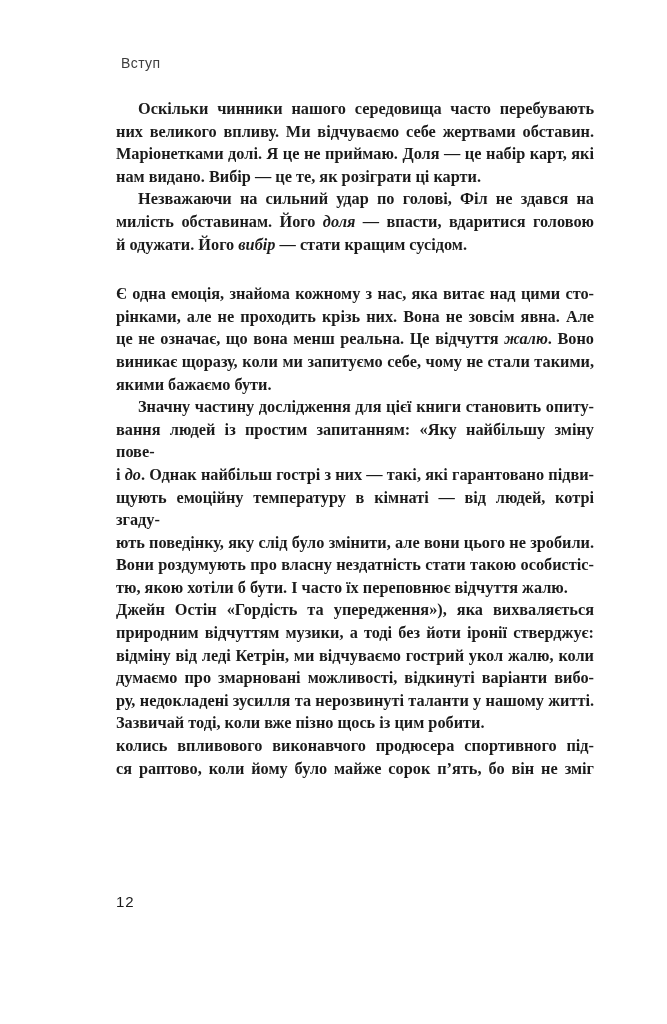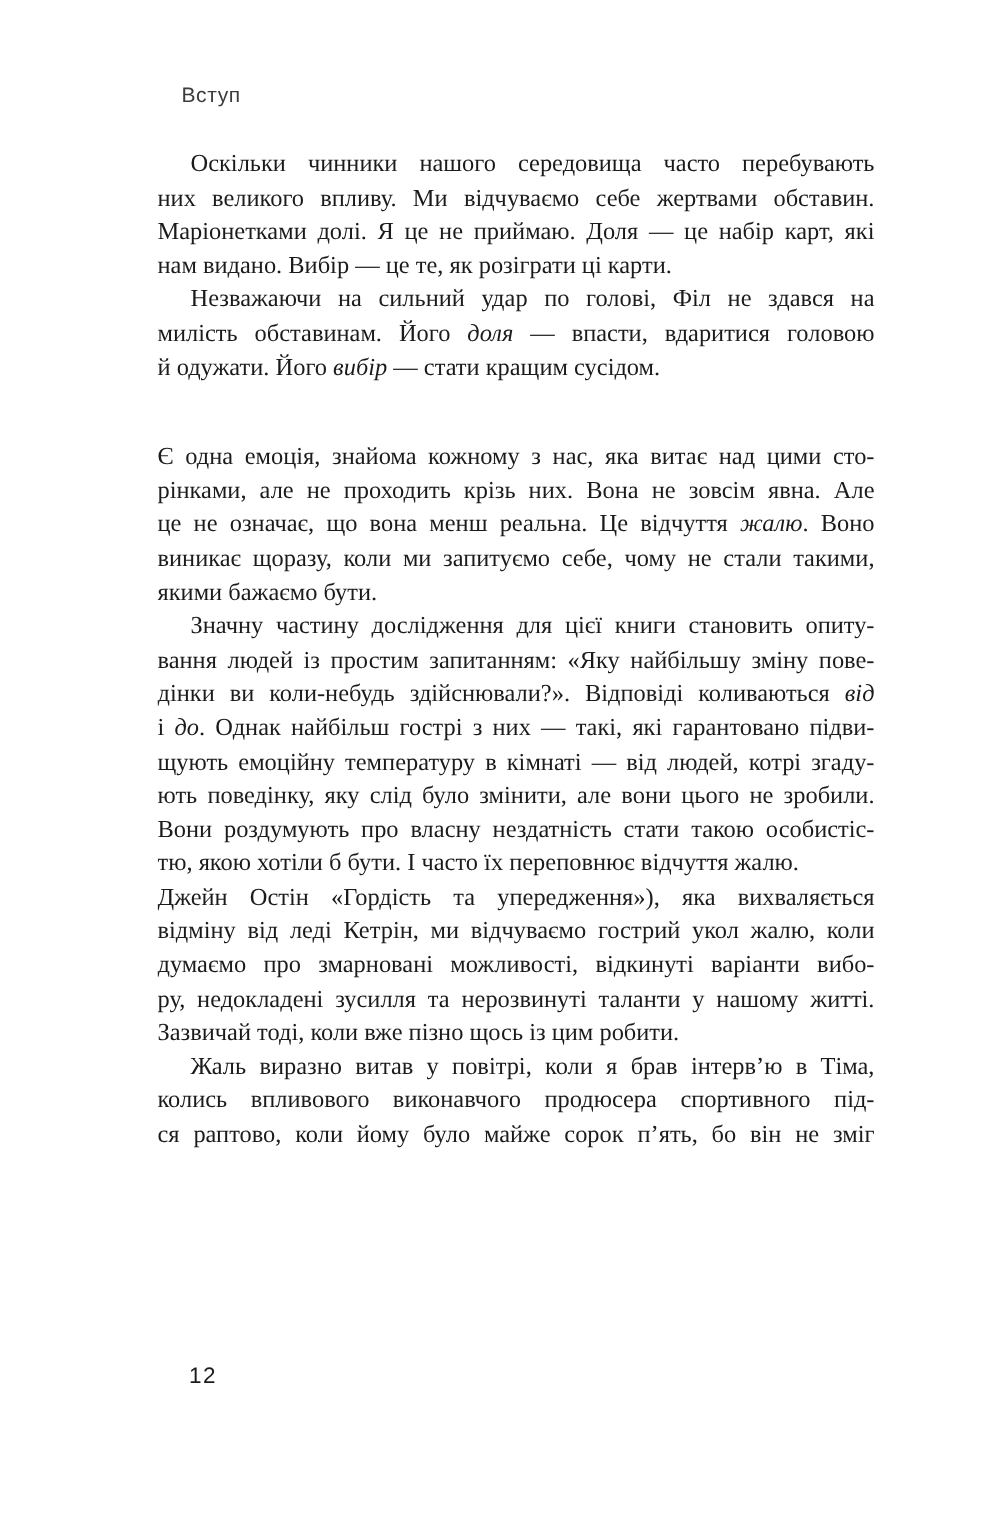--- a/index.html
+++ b/index.html
@@ -18,59 +18,59 @@
     position: absolute;
     left: 121px;
     top: 55px;
     font-family: "Liberation Sans", "DejaVu Sans", sans-serif;
     font-size: 14px;
     letter-spacing: 0.4px;
     color: var(--head-color, #3d3d3d);
   }
   .text-block {
     position: absolute;
-    left: 105px;
+    left: 116px;
     top: 98px;
     width: 478px;
     font-family: "Liberation Serif", "DejaVu Serif", serif;
     font-size: 16.3px;
     line-height: 22.6px;
     color: var(--text-color, #1b1b1b);
     text-align: justify;
+    font-weight: bold;
   }
   .para {
     margin: 0;
     padding: 0;
   }
   .para.break-before {
-    margin-top: 37px;
+    margin-top: 27px;
   }
   .line {
     text-align: justify;
     text-align-last: justify;
     overflow: hidden;
   }
   .line.final {
     text-align-last: left;
   }
   .line.indent {
     text-indent: 22px;
   }
   .line i {
     font-style: italic;
   }
   .folio {
     position: absolute;
-    left: 126px;
+    left: 116px;
     top: 893px;
     font-family: "Liberation Sans", "DejaVu Sans", sans-serif;
     font-size: 15px;
     letter-spacing: 1px;
     color: var(--folio-color, #1b1b1b);
-    margin-top: 16px;
   }
 </style>
 </head>
 <body>
 
 <div class="page" style="--bg-color: #ffffff; --text-color: #1b1b1b; --head-color: #3d3d3d; --folio-color: #1b1b1b;">
   <div class="running-head">Вступ</div>
 
   <div class="text-block">
       <div class="para">
@@ -87,35 +87,34 @@
       <div class="para break-before">
         <div class="line">Є одна емоція, знайома кожному з нас, яка витає над цими сто-</div>
         <div class="line">рінками, але не проходить крізь них. Вона не зовсім явна. Але</div>
         <div class="line">це не означає, що вона менш реальна. Це відчуття <i>жалю</i>. Воно</div>
         <div class="line">виникає щоразу, коли ми запитуємо себе, чому не стали такими,</div>
         <div class="line final">якими бажаємо бути.</div>
       </div>
       <div class="para">
         <div class="line indent">Значну частину дослідження для цієї книги становить опиту-</div>
         <div class="line">вання людей із простим запитанням: «Яку найбільшу зміну пове-</div>
-        <div class="line">дінки ви коли-небудь здійснювали?». Відповіді коливаються <i>від</i></div>
         <div class="line">і <i>до</i>. Однак найбільш гострі з них — такі, які гарантовано підви-</div>
         <div class="line">щують емоційну температуру в кімнаті — від людей, котрі згаду-</div>
         <div class="line">ють поведінку, яку слід було змінити, але вони цього не зробили.</div>
         <div class="line">Вони роздумують про власну нездатність стати такою особистіс-</div>
         <div class="line final">тю, якою хотіли б бути. І часто їх переповнює відчуття жалю.</div>
       </div>
       <div class="para">
         <div class="line">Джейн Остін «Гордість та упередження»), яка вихваляється</div>
+        <div class="line">природним відчуттям музики, а тоді без йоти іронії стверджує:</div>
         <div class="line">відміну від леді Кетрін, ми відчуваємо гострий укол жалю, коли</div>
         <div class="line">думаємо про змарновані можливості, відкинуті варіанти вибо-</div>
         <div class="line">ру, недокладені зусилля та нерозвинуті таланти у нашому житті.</div>
         <div class="line final">Зазвичай тоді, коли вже пізно щось із цим робити.</div>
       </div>
       <div class="para">
-        <div class="line indent">Жаль виразно витав у повітрі, коли я брав інтерв’ю в Тіма,</div>
         <div class="line">колись впливового виконавчого продюсера спортивного під-</div>
         <div class="line">ся раптово, коли йому було майже сорок п’ять, бо він не зміг</div>
       </div>
     </div>
 
   <div class="folio">12</div>
 </div>
 
 </body></html>

